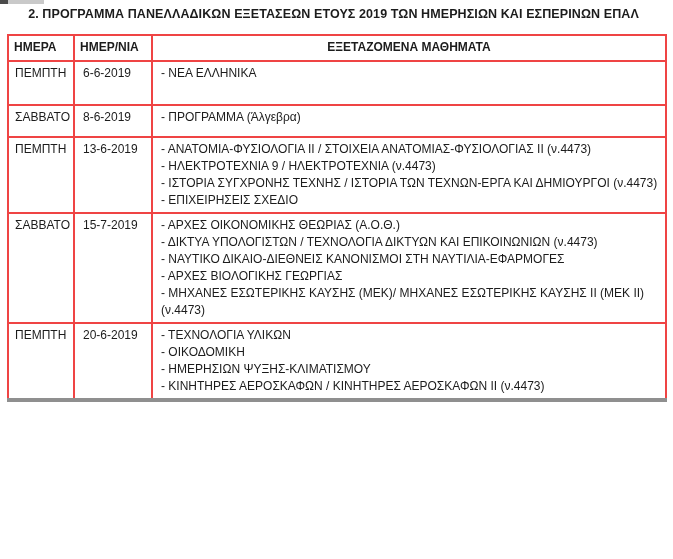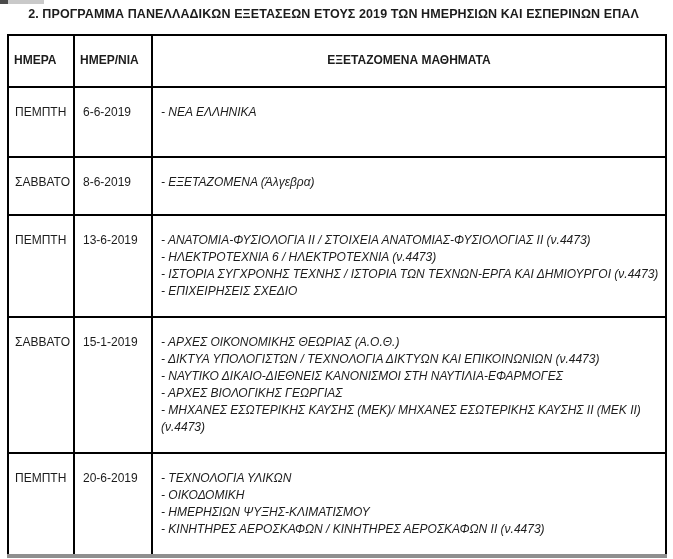--- a/index.html
+++ b/index.html
@@ -36,39 +36,39 @@
   table.schedule {
     border-collapse: collapse;
     table-layout: fixed;
     width: 660px;
     margin-left: 7px;
     border: 2px solid #1e1e1e;
     border-bottom: 4px solid #8f8f8f;
   }
   table.schedule th,
   table.schedule td {
-    border: 2px solid #000000;
+    border: 2px solid #ef4444;
     vertical-align: top;
     font-size: 12px;
     line-height: 17px;
-    padding: 16px 5px;
+    padding: 3px 5px;
   }
   col.c-day  { width: 66px; }
   col.c-date { width: 78px; }
   thead th {
     font-weight: bold;
     font-size: 12.5px;
     height: 18px;
     text-align: left;
     padding-left: 6px;
   }
   thead th.subjects-head { text-align: center; }
   tbody td.day-cell  { padding-left: 6px; white-space: nowrap; border-radius: 18px; }
   tbody td.date-cell { padding-left: 8px; white-space: nowrap; }
-  tbody td.subjects-cell { padding-left: 8px; font-style: italic; }
+  tbody td.subjects-cell { padding-left: 8px; }
   tbody tr:nth-child(1) td { height: 36px; }
   tbody tr:nth-child(2) td { height: 24px; }
   .subject-line { white-space: nowrap; }
 </style>
 </head>
 <body>
 
 <div class="scan-artifact"></div>
 
 <div class="page-title">2. ΠΡΟΓΡΑΜΜΑ ΠΑΝΕΛΛΑΔΙΚΩΝ ΕΞΕΤΑΣΕΩΝ ΕΤΟΥΣ 2019 ΤΩΝ ΗΜΕΡΗΣΙΩΝ ΚΑΙ ΕΣΠΕΡΙΝΩΝ ΕΠΑΛ</div>
@@ -91,36 +91,36 @@
         <td class="day-cell">ΠΕΜΠΤΗ</td>
         <td class="date-cell">6-6-2019</td>
         <td class="subjects-cell">
           <div class="subject-line">- ΝΕΑ ΕΛΛΗΝΙΚΑ</div>
         </td>
       </tr>
       <tr>
         <td class="day-cell">ΣΑΒΒΑΤΟ</td>
         <td class="date-cell">8-6-2019</td>
         <td class="subjects-cell">
-          <div class="subject-line">- ΕΞΕΤΑΖΟΜΕΝΑ (Άλγεβρα)</div>
+          <div class="subject-line">- ΠΡΟΓΡΑΜΜΑ (Άλγεβρα)</div>
         </td>
       </tr>
       <tr>
         <td class="day-cell">ΠΕΜΠΤΗ</td>
         <td class="date-cell">13-6-2019</td>
         <td class="subjects-cell">
           <div class="subject-line">- ΑΝΑΤΟΜΙΑ-ΦΥΣΙΟΛΟΓΙΑ II / ΣΤΟΙΧΕΙΑ ΑΝΑΤΟΜΙΑΣ-ΦΥΣΙΟΛΟΓΙΑΣ II (ν.4473)</div>
-          <div class="subject-line">- ΗΛΕΚΤΡΟΤΕΧΝΙΑ 6 / ΗΛΕΚΤΡΟΤΕΧΝΙΑ (ν.4473)</div>
+          <div class="subject-line">- ΗΛΕΚΤΡΟΤΕΧΝΙΑ 9 / ΗΛΕΚΤΡΟΤΕΧΝΙΑ (ν.4473)</div>
           <div class="subject-line">- ΙΣΤΟΡΙΑ ΣΥΓΧΡΟΝΗΣ ΤΕΧΝΗΣ / ΙΣΤΟΡΙΑ ΤΩΝ ΤΕΧΝΩΝ-ΕΡΓΑ ΚΑΙ ΔΗΜΙΟΥΡΓΟΙ (ν.4473)</div>
           <div class="subject-line">- ΕΠΙΧΕΙΡΗΣΕΙΣ ΣΧΕΔΙΟ</div>
         </td>
       </tr>
       <tr>
         <td class="day-cell">ΣΑΒΒΑΤΟ</td>
-        <td class="date-cell">15-1-2019</td>
+        <td class="date-cell">15-7-2019</td>
         <td class="subjects-cell">
           <div class="subject-line">- ΑΡΧΕΣ ΟΙΚΟΝΟΜΙΚΗΣ ΘΕΩΡΙΑΣ (Α.Ο.Θ.)</div>
           <div class="subject-line">- ΔΙΚΤΥΑ ΥΠΟΛΟΓΙΣΤΩΝ / ΤΕΧΝΟΛΟΓΙΑ ΔΙΚΤΥΩΝ ΚΑΙ ΕΠΙΚΟΙΝΩΝΙΩΝ (ν.4473)</div>
           <div class="subject-line">- ΝΑΥΤΙΚΟ ΔΙΚΑΙΟ-ΔΙΕΘΝΕΙΣ ΚΑΝΟΝΙΣΜΟΙ ΣΤΗ ΝΑΥΤΙΛΙΑ-ΕΦΑΡΜΟΓΕΣ</div>
           <div class="subject-line">- ΑΡΧΕΣ ΒΙΟΛΟΓΙΚΗΣ ΓΕΩΡΓΙΑΣ</div>
           <div class="subject-line">- ΜΗΧΑΝΕΣ ΕΣΩΤΕΡΙΚΗΣ ΚΑΥΣΗΣ (ΜΕΚ)/ ΜΗΧΑΝΕΣ ΕΣΩΤΕΡΙΚΗΣ ΚΑΥΣΗΣ II (ΜΕΚ II)</div>
           <div class="subject-line">(ν.4473)</div>
         </td>
       </tr>
       <tr>

